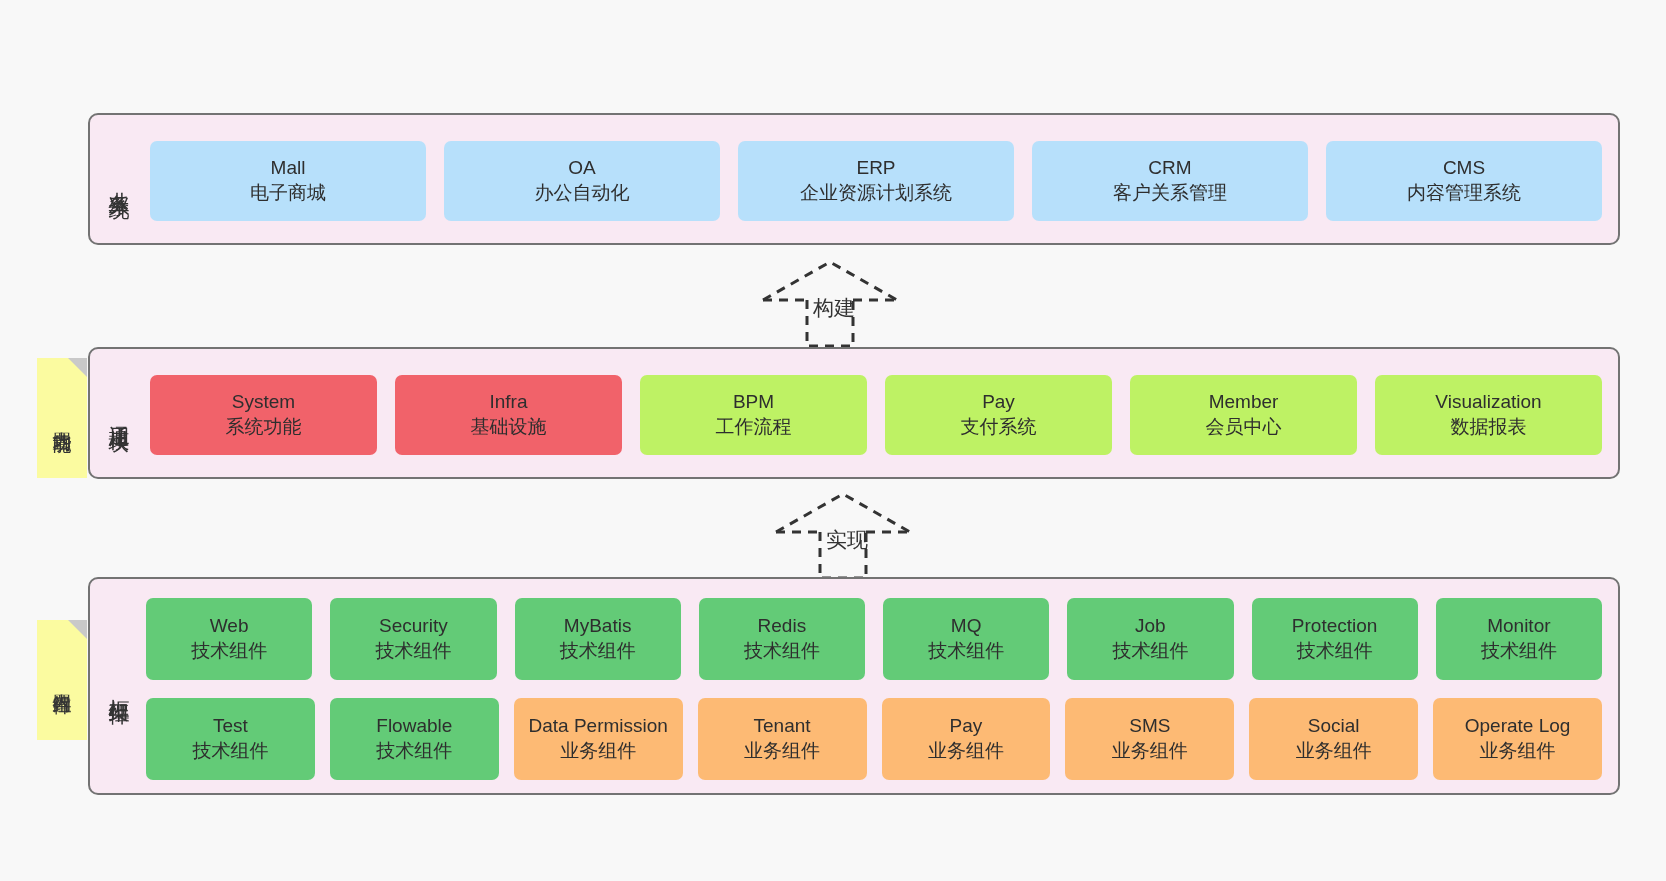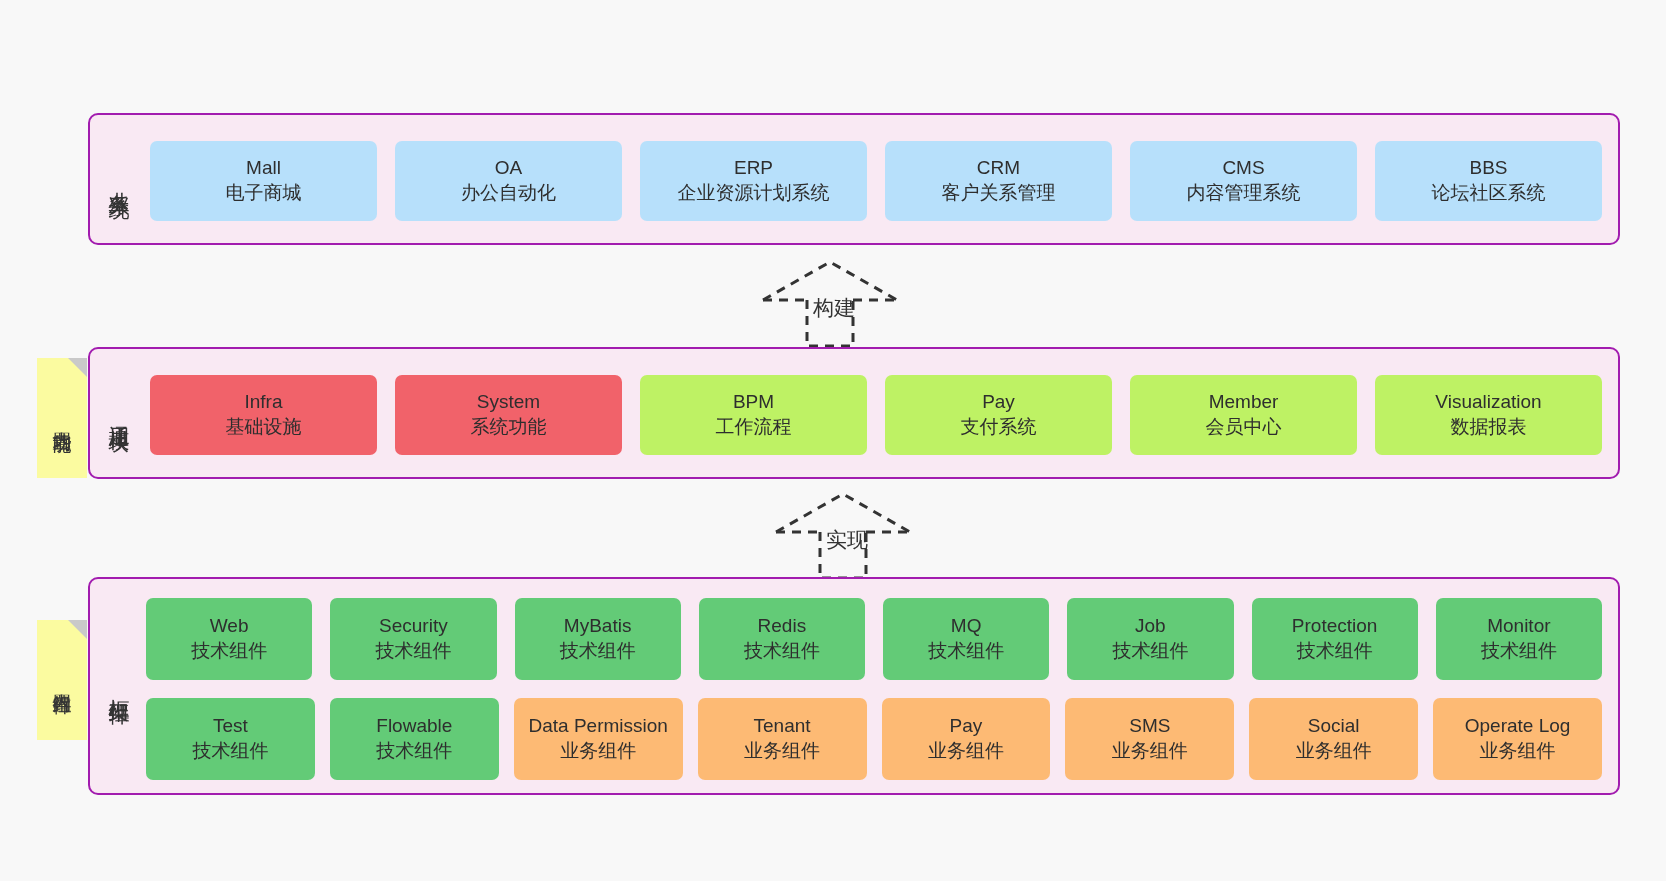--- a/index.html
+++ b/index.html
@@ -13,21 +13,21 @@
     height: 881px;
     background: #f8f8f8;
     font-family: "Liberation Sans", "DejaVu Sans", sans-serif;
     overflow: hidden;
   }
 
   
   .layer {
     position: absolute;
     background: #f9e9f3;
-    border: 2px solid #a21caf;
+    border: 2px solid #737373;
     border-radius: 10px;
     box-sizing: border-box;
   }
 
   
   .layer-title {
     position: absolute;
     left: 12px;
     top: 0;
     bottom: 0;
@@ -139,24 +139,20 @@
         <span class="cn">企业资源计划系统</span>
       </div>
       <div class="cell c-blue">
         <span class="en">CRM</span>
         <span class="cn">客户关系管理</span>
       </div>
       <div class="cell c-blue">
         <span class="en">CMS</span>
         <span class="cn">内容管理系统</span>
       </div>
-      <div class="cell c-blue">
-        <span class="en">BBS</span>
-        <span class="cn">论坛社区系统</span>
-      </div>
     </div>
   </div>
 
   <div class="arrow" style="left:755px; top:258px; width:160px; height:92px;">
     <svg width="160" height="92" viewBox="0 0 160 92">
 
       <path d="M 52 42 L 52 88 L 98 88 L 98 42" fill="none" stroke="#333" stroke-width="3" stroke-dasharray="9,7"></path>
 
       <path d="M 8 42 L 75 4 L 142 42" fill="none" stroke="#333" stroke-width="3" stroke-dasharray="9,7" stroke-linejoin="miter"></path>
       <path d="M 8 42 L 52 42 M 98 42 L 142 42" fill="none" stroke="#333" stroke-width="3" stroke-dasharray="9,7"></path>
@@ -166,26 +162,26 @@
 
   <div class="note" style="left:37px; top:358px; width:50px; height:120px;">
     <span class="fold"></span>
     <span class="note-text">内置功能</span>
   </div>
 
   <div class="layer" style="left:88px; top:347px; width:1532px; height:132px;">
     <div class="layer-title">通用模块</div>
     <div class="row" style="top:26px; height:80px;">
       <div class="cell c-red">
+        <span class="en">System</span>
+        <span class="cn">系统功能</span>
+      </div>
+      <div class="cell c-red">
         <span class="en">Infra</span>
         <span class="cn">基础设施</span>
-      </div>
-      <div class="cell c-red">
-        <span class="en">System</span>
-        <span class="cn">系统功能</span>
       </div>
       <div class="cell c-pink">
         <span class="en">BPM</span>
         <span class="cn">工作流程</span>
       </div>
       <div class="cell c-pink">
         <span class="en">Pay</span>
         <span class="cn">支付系统</span>
       </div>
       <div class="cell c-pink">

